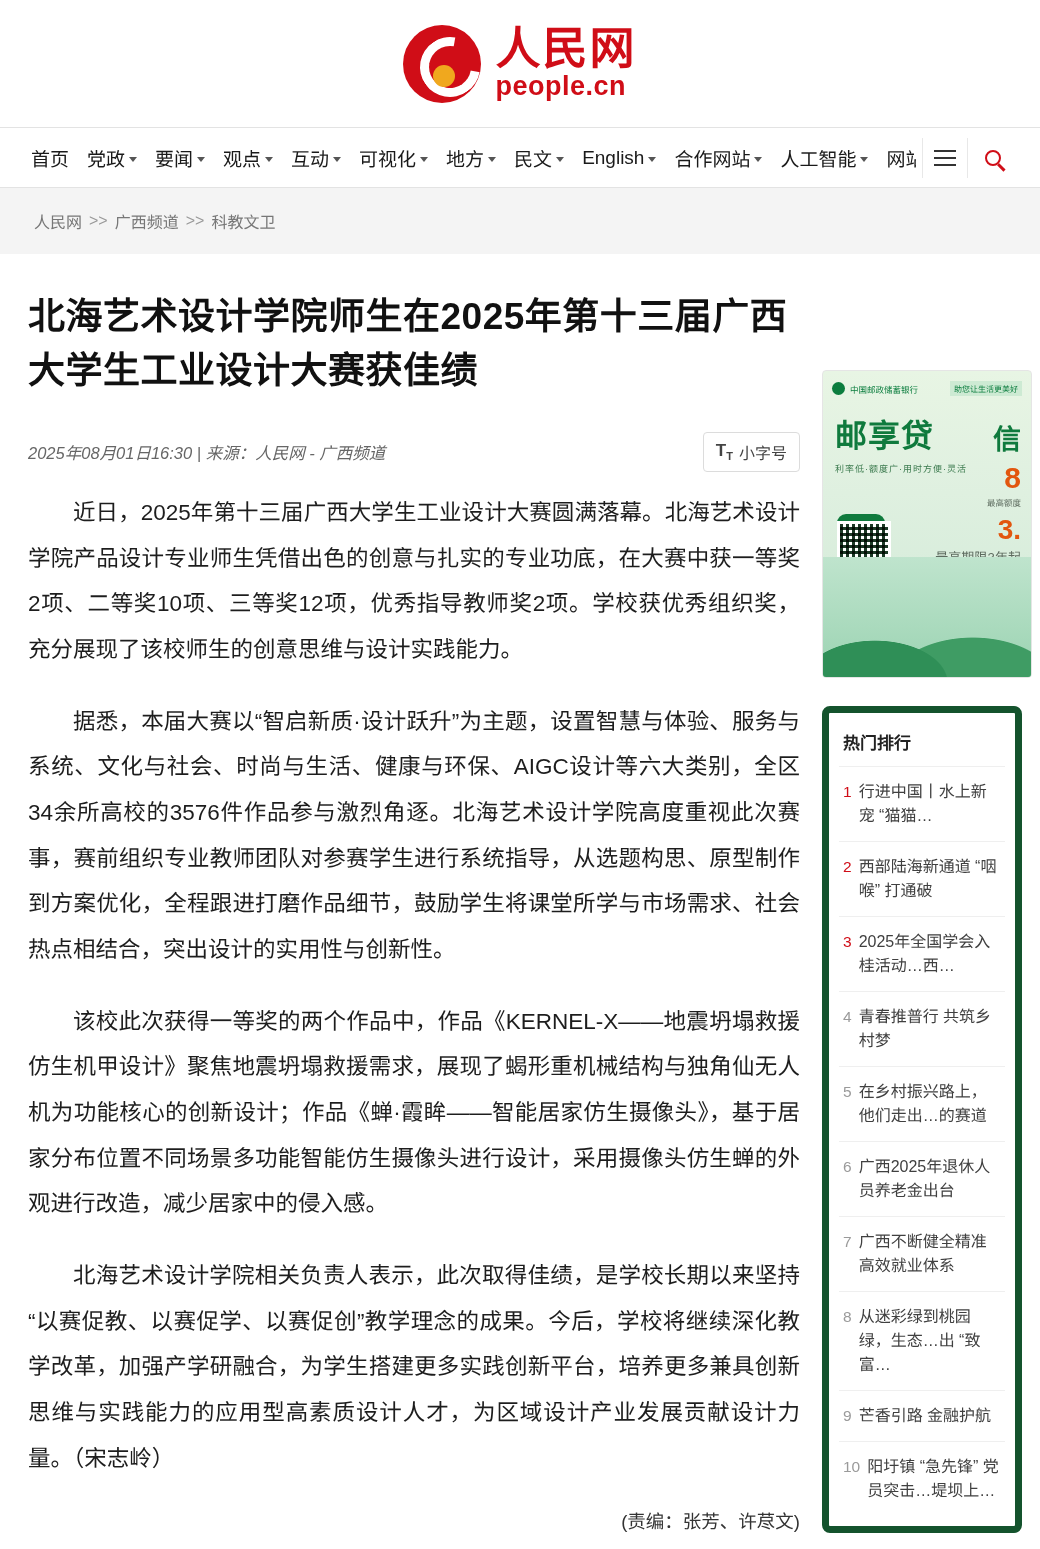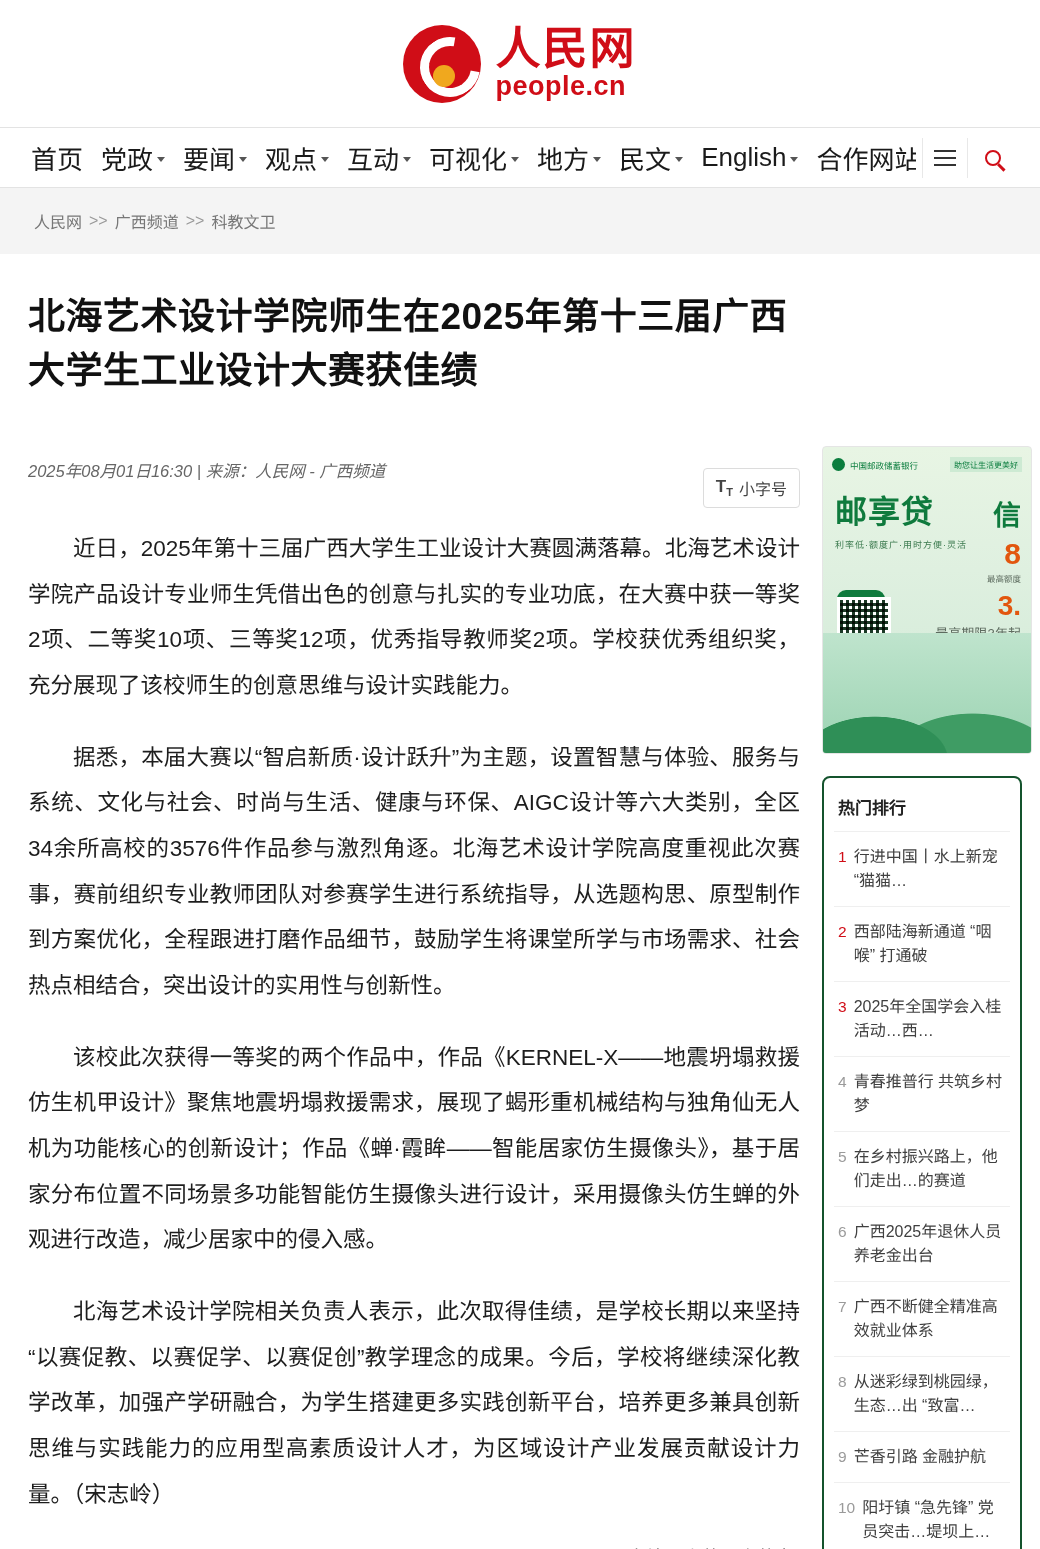--- a/index.html
+++ b/index.html
@@ -79,21 +79,21 @@
   }
   .nav-items {
     display: flex;
     align-items: center;
     flex: 1;
     gap: 0px;
     flex-wrap: nowrap;
     overflow: hidden;
   }
   .nav-item {
-    font-size: 26px;
+    font-size: 19px;
     color: #1a1a1a;
     padding: 0 9px;
     white-space: nowrap;
     cursor: pointer;
     display: inline-flex;
     align-items: center;
     gap: 4px;
   }
   .caret {
     display: inline-block;
@@ -183,21 +183,20 @@
     display: inline-flex;
     align-items: center;
     gap: 6px;
     border: 1px solid #dcdcdc;
     border-radius: 4px;
     padding: 7px 12px;
     font-size: 16px;
     color: #444;
     background: #fff;
     cursor: pointer;
-    margin-top: 36px;
   }
   .tt { font-weight: bold; font-size: 17px; }
   .tt sub { font-size: 11px; }
 
   .article-body { margin-top: 18px; }
   .article-body p {
     font-size: 22.5px;
     line-height: 2.03;
     color: #1d1d1d;
     margin: 0 0 26px 0;
@@ -294,22 +293,22 @@
     height: 120px;
     background:
       radial-gradient(ellipse 120px 70px at 25% 105%, #2f8f57 0 60%, transparent 61%),
       radial-gradient(ellipse 140px 85px at 72% 110%, #3f9c64 0 60%, transparent 61%),
       radial-gradient(ellipse 200px 60px at 50% 125%, #1f7a46 0 60%, transparent 61%),
       linear-gradient(180deg, #bfe4cd 0%, #9bd3b2 100%);
   }
 
   
   .rank-card {
-    margin-top: 22px;
-    border: 2px solid #14532d;
+    margin-top: 28px;
+    border: 7px solid #14532d;
     border-radius: 8px;
     background: #fff;
   }
   .rank-title {
     font-size: 17px;
     font-weight: bold;
     color: #222;
     padding: 16px 14px 12px 14px;
   }
   .rank-list { padding: 0 10px 10px 10px; }

